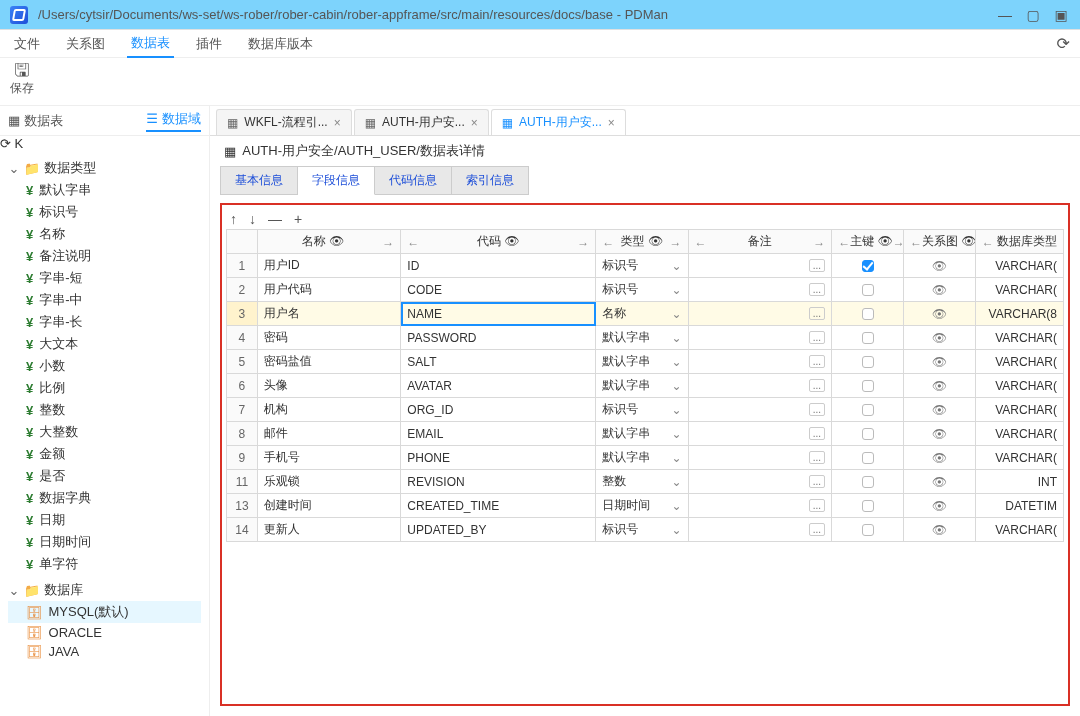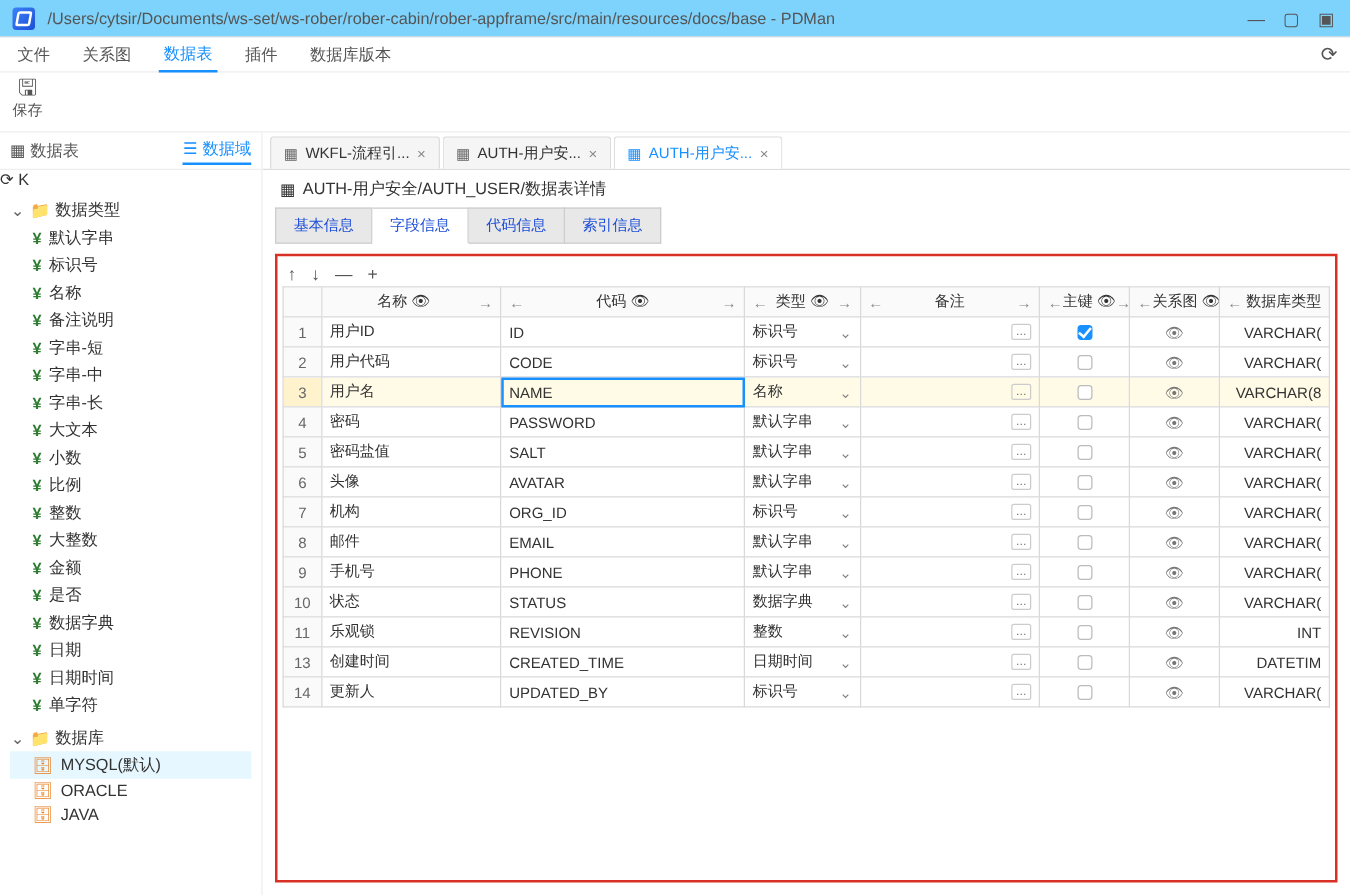--- a/index.html
+++ b/index.html
@@ -494,39 +494,20 @@
               <td>
                 <div class="remarkcell">
                   <span class="more">...</span>
                 </div>
               </td>
               <td class="chkcell"><span class="chk"></span></td>
               <td class="eyecell"><span class="eye">👁</span></td>
               <td class="dbtypecell" style="text-align:right">VARCHAR(</td>
             </tr>
             <tr>
-              <td class="rownum">10</td>
-              <td>状态</td>
-              <td class="codecell">STATUS</td>
-              <td>
-                <div class="typecell">
-                  <span>数据字典</span>
-                  <span class="caret">⌄</span>
-                </div>
-              </td>
-              <td>
-                <div class="remarkcell">
-                  <span class="more">...</span>
-                </div>
-              </td>
-              <td class="chkcell"><span class="chk"></span></td>
-              <td class="eyecell"><span class="eye">👁</span></td>
-              <td class="dbtypecell" style="text-align:right">VARCHAR(</td>
-            </tr>
-            <tr>
               <td class="rownum">11</td>
               <td>乐观锁</td>
               <td class="codecell">REVISION</td>
               <td>
                 <div class="typecell">
                   <span>整数</span>
                   <span class="caret">⌄</span>
                 </div>
               </td>
               <td>

